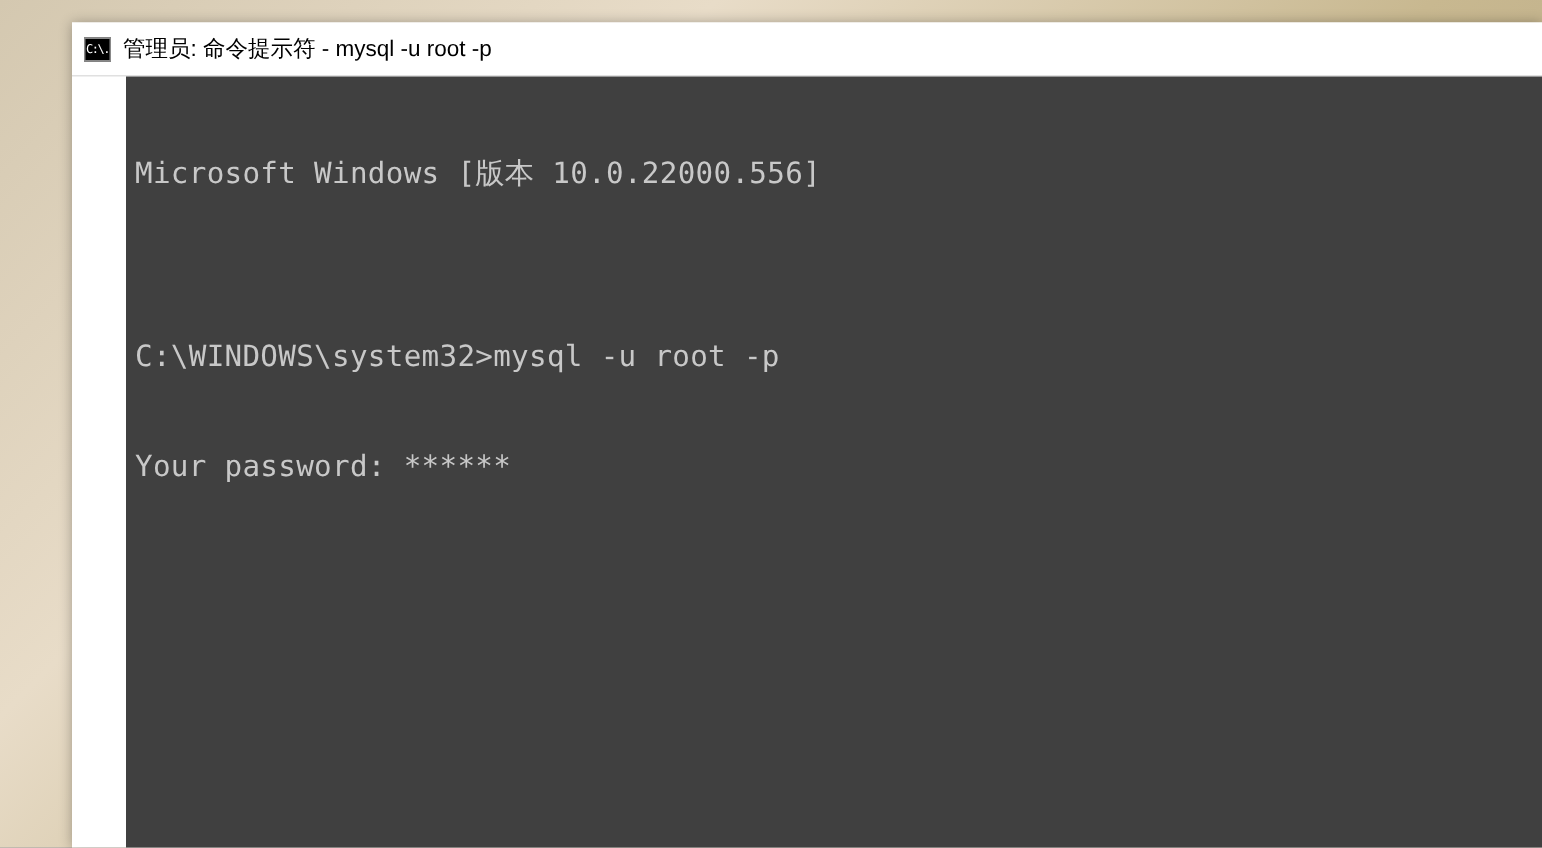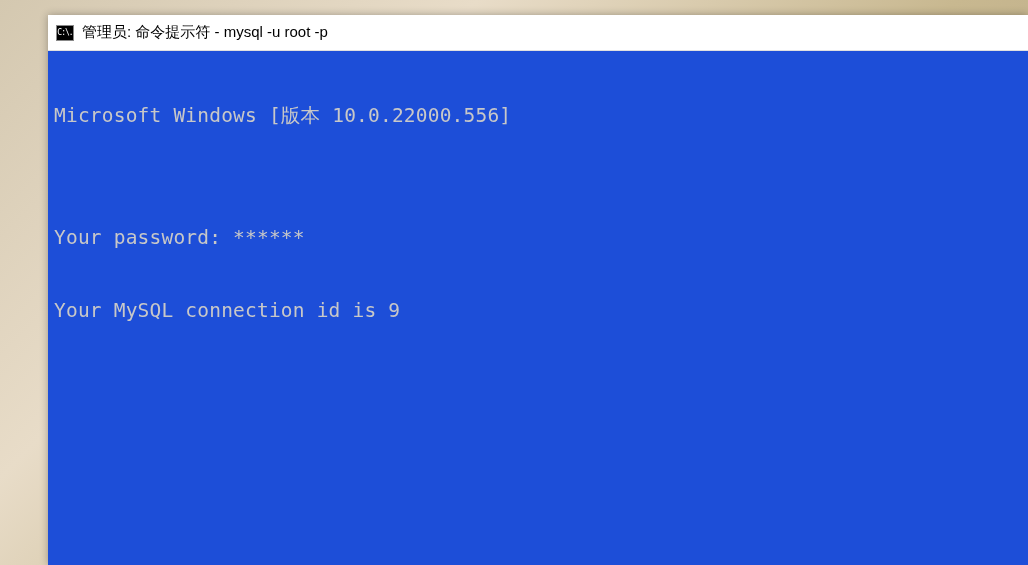--- a/index.html
+++ b/index.html
@@ -44,48 +44,49 @@
       font-family: monospace;
       letter-spacing: -1px;
       border: 1px solid #888;
     }
     .titlebar-text {
       font-size: 15px;
       color: #000;
       text-align: right;
     }
     .terminal {
-      background: #1d4ed8;
+      background: #404040;
       height: calc(100% - 36px);
       padding: 4px 6px;
       font-family: "NSimSun", "SimSun", "Consolas", monospace;
       font-size: 19.5px;
       line-height: 1.25;
       color: #c8c8c8;
       white-space: pre;
       overflow: hidden;
       letter-spacing: 0.2px;
+      margin-left: 36px;
     }
     .terminal-line {
       display: block;
     }
   </style>
 </head>
 <body>
 
 <div class="window">
   <div class="titlebar">
     <div class="titlebar-icon">C:\.</div>
     <div class="titlebar-text">管理员: 命令提示符 - mysql  -u root -p</div>
   </div>
   <div class="terminal">
     <span class="terminal-line">Microsoft Windows [版本 10.0.22000.556]</span>
     <span class="terminal-line"></span>
+    <span class="terminal-line">C:\WINDOWS\system32&gt;mysql -u root -p</span>
     <span class="terminal-line">Your password: ******</span>
-    <span class="terminal-line">Your MySQL connection id is 9</span>
     
     <span class="terminal-line"></span>
     
     <span class="terminal-line"></span>
     
     
     
     <span class="terminal-line"></span>
     
     <span class="terminal-line"></span>

